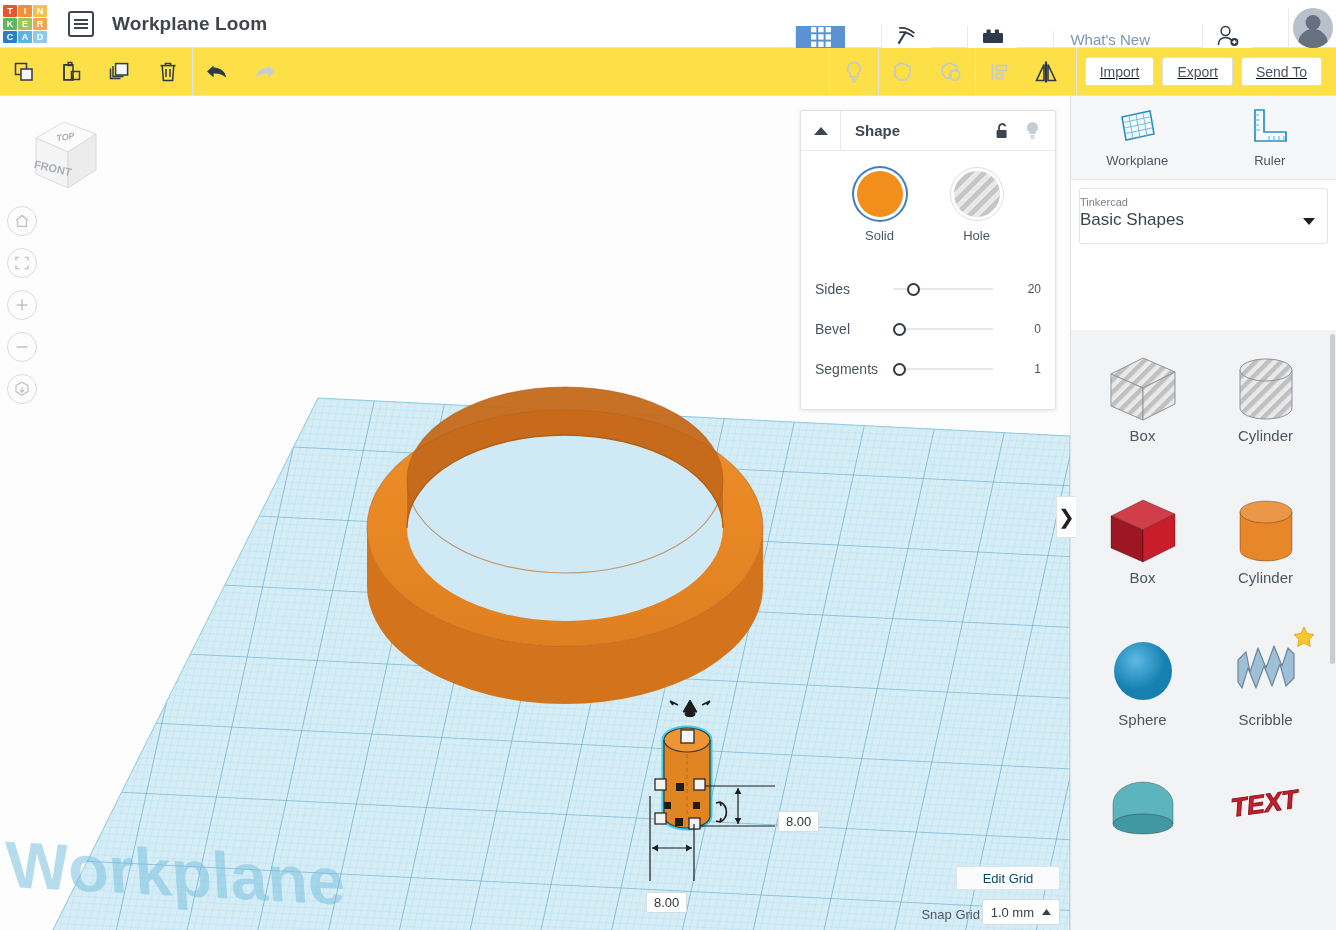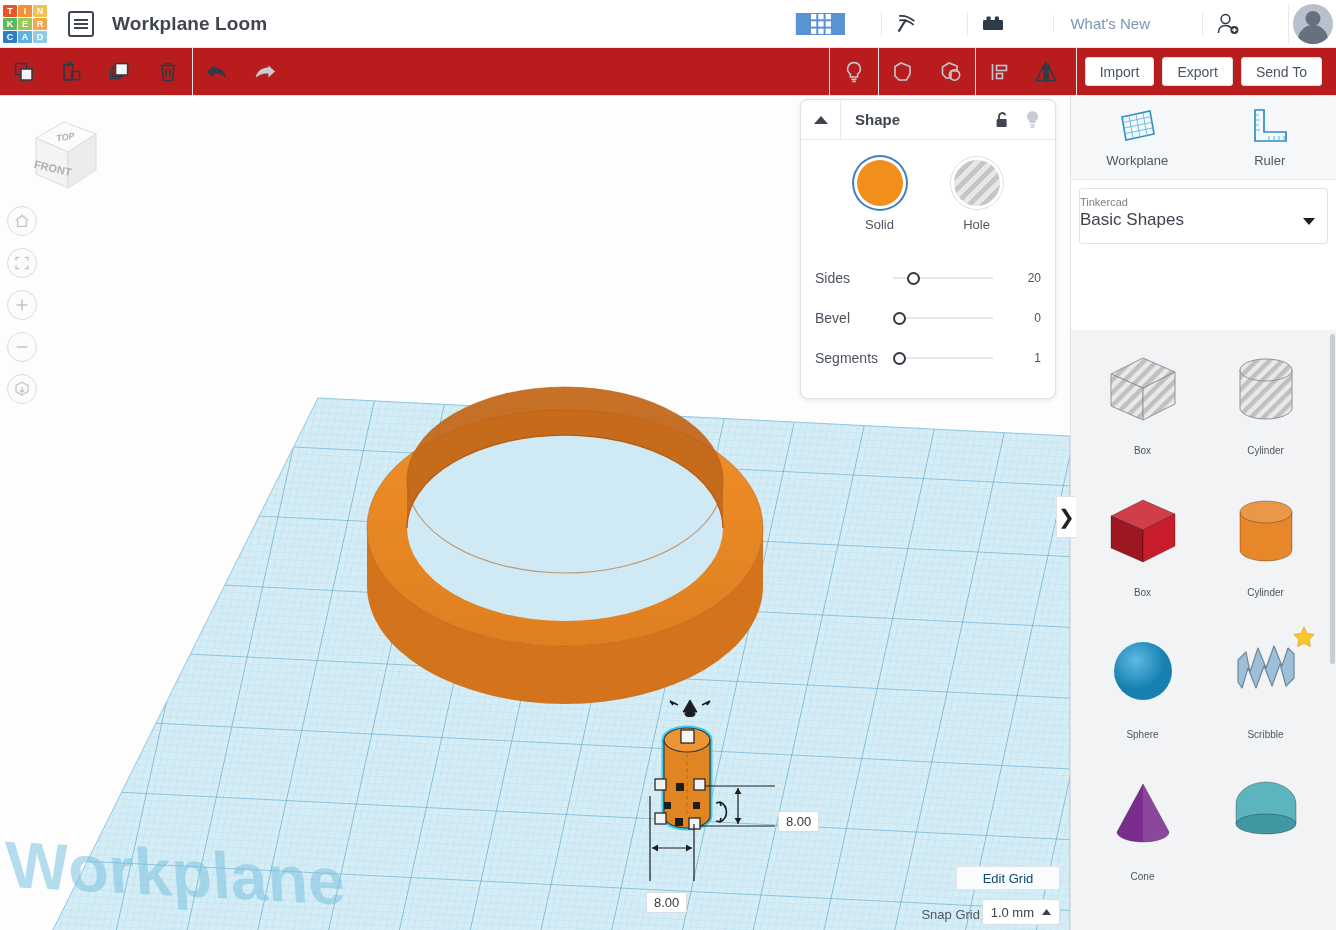--- a/index.html
+++ b/index.html
@@ -22,40 +22,40 @@
   .logo span { display:flex; align-items:center; justify-content:center;
                color:#fff; font-weight:bold; font-size:9px; border-radius:1px;
                font-family:"Liberation Sans", sans-serif; }
   .doc-icon { margin-left: 20px; width: 26px; height: 26px;
               border: 2px solid #3b4754; border-radius: 3px;
               display:flex; align-items:center; justify-content:center; }
   .doc-icon .lines { width: 14px; }
   .doc-icon .lines i { display:block; height:2px; background:#3b4754; margin:2px 0; }
   .doc-icon .lines i:nth-child(odd) { width:100%; }
   .proj-title { margin-left: 18px; font-size: 19px; color: #41454f; font-weight: 600; letter-spacing:.1px;}
-  .tb-right { margin-left: auto; display: flex; align-items: center; height: 48px; gap: 36px; }
+  .tb-right { margin-left: auto; display: flex; align-items: flex-end; height: 48px; gap: 36px; }
   .tb-btn { width: 50px; display:flex; align-items:center; justify-content:center;
             border-left: 1px solid #e8eaec; cursor: pointer; background:#fff;}
   .tb-btn.active { background:#5a92d4; }
   .whatsnew { display:flex; align-items:center; padding: 0 16px;
               border-left: 1px solid #e8eaec; color:#7b95b8; font-size:15px; cursor:pointer;}
   .avatar-wrap { width:48px; display:flex; align-items:center; justify-content:center;
                  border-left:1px solid #e8eaec; }
   .avatar { width: 40px; height: 40px; border-radius: 50%;
             background: radial-gradient(circle at 50% 36%, #9aa5b3 0 16%, #b8c0cb 16% 100%);
             position: relative; overflow:hidden; }
   .avatar::before { content:""; position:absolute; left:50%; top:18%; width:15px; height:15px;
                     transform:translateX(-50%); border-radius:50%; background:#66707e; }
   .avatar::after { content:""; position:absolute; left:50%; top:54%; width:30px; height:26px;
                    transform:translateX(-50%); border-radius:15px 15px 0 0; background:#66707e; }
 
   
   .toolbar2 {
     position:absolute; top:48px; left:0; width:1336px; height:48px;
-    background:#b91c1c; border-bottom:1px solid #dfe2e5; display:flex; align-items:center;
+    background:#fde047; border-bottom:1px solid #dfe2e5; display:flex; align-items:center;text-decoration:underline;
   }
   .t2group { display:flex; align-items:center; height:48px; }
   .t2btn { width:48px; height:48px; display:flex; align-items:center; justify-content:center; cursor:pointer; }
   .t2sep { width:1px; height:48px; background:#e0e3e6; }
   .t2spacer { flex: 1 1 auto; }
   .act-btn { height:29px; padding:0 14px; margin-left:8px; border:1px solid #dbdfe3;
              border-radius:3px; background:#fff; color:#4a5562; font-size:14px;
              display:flex; align-items:center; cursor:pointer; }
   .act-btn:first-of-type { margin-left:14px; }
 
@@ -75,22 +75,22 @@
   .edit-grid { position:absolute; right:10px; bottom:40px; width:104px; height:24px;
                border:1px solid #e2e5e8; border-radius:3px; background:#fafbfc; color:#0c4a6e;
                font-size:13px; display:flex; align-items:center; justify-content:center; cursor:pointer;}
   .snap-label { position:absolute; right:90px; bottom:8px; font-size:13px; color:#4f5761; }
   .snap-select { position:absolute; right:10px; bottom:5px; height:26px; min-width:70px;
                  border:1px solid #d9dde1; border-radius:3px; background:#fff;
                  font-size:13px; color:#3a414a; display:flex; align-items:center;
                  justify-content:center; gap:8px; padding:0 8px; cursor:pointer; }
 
   
-  .shapepanel { position:absolute; left:800px; top:99px; width:256px;
-                background:#fff; border:1px solid #dfe2e5; border-radius:8px;
+  .shapepanel { position:absolute; left:800px; top:110px; width:256px;
+                background:#fff; border:1px solid #dfe2e5; border-radius:3px;
                 box-shadow: 0 1px 4px rgba(0,0,0,.10); }
   .sp-head { height:40px; display:flex; align-items:center; border-bottom:1px solid #e7eaec; }
   .sp-collapse { width:40px; height:40px; display:flex; align-items:center; justify-content:center;
                  border-right:1px solid #e7eaec; cursor:pointer; }
   .sp-title { margin-left:14px; font-size:15px; font-weight:bold; color:#3e4651; flex:1; }
   .sp-ic { width:30px; display:flex; align-items:center; justify-content:center; cursor:pointer;}
   .sp-body { padding:16px 0 14px; }
   .sp-modes { display:flex; justify-content:space-around; padding: 4px 30px 0; }
   .mode { text-align:center; cursor:pointer; }
   .swatch { width:46px; height:46px; border-radius:50%; margin:0 auto; }
@@ -118,21 +118,21 @@
   .sb-drop { margin:8px; height:56px; border:1px solid #e1e4e7; border-radius:3px;
              background:#fff; padding:7px 0; position:relative; cursor:pointer; }
   .sb-drop .sub { font-size:11px; color:#7a828c; }
   .sb-drop .main { font-size:17px; color:#3c444e; margin-top:2px; }
   .sb-drop .caret { position:absolute; right:12px; top:50%; margin-top:2px; }
   .shapegrid { position:absolute; top:234px; left:0; width:266px; height:700px;
                background:#f2f3f4; padding:6px 10px 0; overflow:hidden; }
   .sgrid-inner { display:grid; grid-template-columns:1fr 1fr; gap:2px 0; }
   .shape-cell { height:140px; display:flex; flex-direction:column; align-items:center;
                 justify-content:flex-start; padding-top:14px; position:relative; cursor:pointer; }
-  .shape-cell .nm { position:absolute; bottom:20px; font-size:10px; color:#4d555f; }
+  .shape-cell .nm { position:absolute; bottom:32px; font-size:15px; color:#4d555f; }
   .star { position:absolute; right:12px; top:6px; }
   .sb-scroll { position:absolute; right:1px; top:238px; width:5px; height:330px;
                background:#c9ccd0; border-radius:3px; }
   .collapse-tab { position:absolute; left:1056px; top:496px; width:20px; height:42px;
                   background:#fff; border:1px solid #dfe2e5; border-right:none;
                   display:flex; align-items:center; justify-content:center;
                   font-size:20px; color:#222; cursor:pointer; z-index:6; }
 </style>
 </head>
 <body>
@@ -604,27 +604,20 @@
           <div class="shape-cell">
             <div><svg width="80" height="74" viewBox="0 0 80 74">
                 <path d="M12,48 L12,26 L20,18 L24,38 L32,14 L40,34 L48,12 L56,32 L62,14 L68,20 L68,44 L60,52 L54,30 L46,52 L38,32 L30,54 L22,34 L16,54 Z" fill="#9dc0d8" stroke="rgb(110,134,151)" stroke-width="1.2" stroke-linejoin="round"></path>
               </svg></div>
             <div class="nm">Scribble</div>
             <svg class="star" width="22" height="21" viewBox="0 0 22 21">
               <polygon points="11,1 14,7.6 21,8.5 16,13.4 17.3,20.4 11,17 4.7,20.4 6,13.4 1,8.5 8,7.6" fill="#fcc62d" stroke="#e8a91c"></polygon>
             </svg>
           </div>
           <div class="shape-cell">
-            <div><svg width="76" height="74" viewBox="0 0 76 74">
-                <path d="M38,8 L64,56 a26,10 0 0 1 -52,0 Z" fill="#7b2d8e" stroke="rgba(0,0,0,.28)"></path>
-                <path d="M38,8 L64,56 a26,10 0 0 1 -26,10 Z" fill="rgb(147,83,162)" stroke="none" opacity=".7"></path>
-              </svg></div>
-            <div class="nm">Cone</div>
-          </div>
-          <div class="shape-cell">
             <div><svg width="84" height="62" viewBox="0 0 84 62">
                 <path d="M12,48 L12,28 a30,22 0 0 1 60,0 v20 z" fill="rgb(92,180,191)" stroke="rgba(0,0,0,.28)"></path>
                 <ellipse cx="42" cy="48" rx="30" ry="10" fill="rgb(65,151,162)" stroke="rgba(0,0,0,.28)"></ellipse>
               </svg></div>
           </div>
           <div class="shape-cell">
             <div><svg width="86" height="52" viewBox="0 0 86 52">
                 <text x="42" y="36" font-family="Liberation Sans, sans-serif" font-size="26" font-weight="bold" fill="#c81e2b" stroke="rgb(140,21,30)" stroke-width="1" text-anchor="middle" transform="skewY(-8) skewX(-4) translate(2,6)">TEXT</text>
               </svg></div>
           </div>

